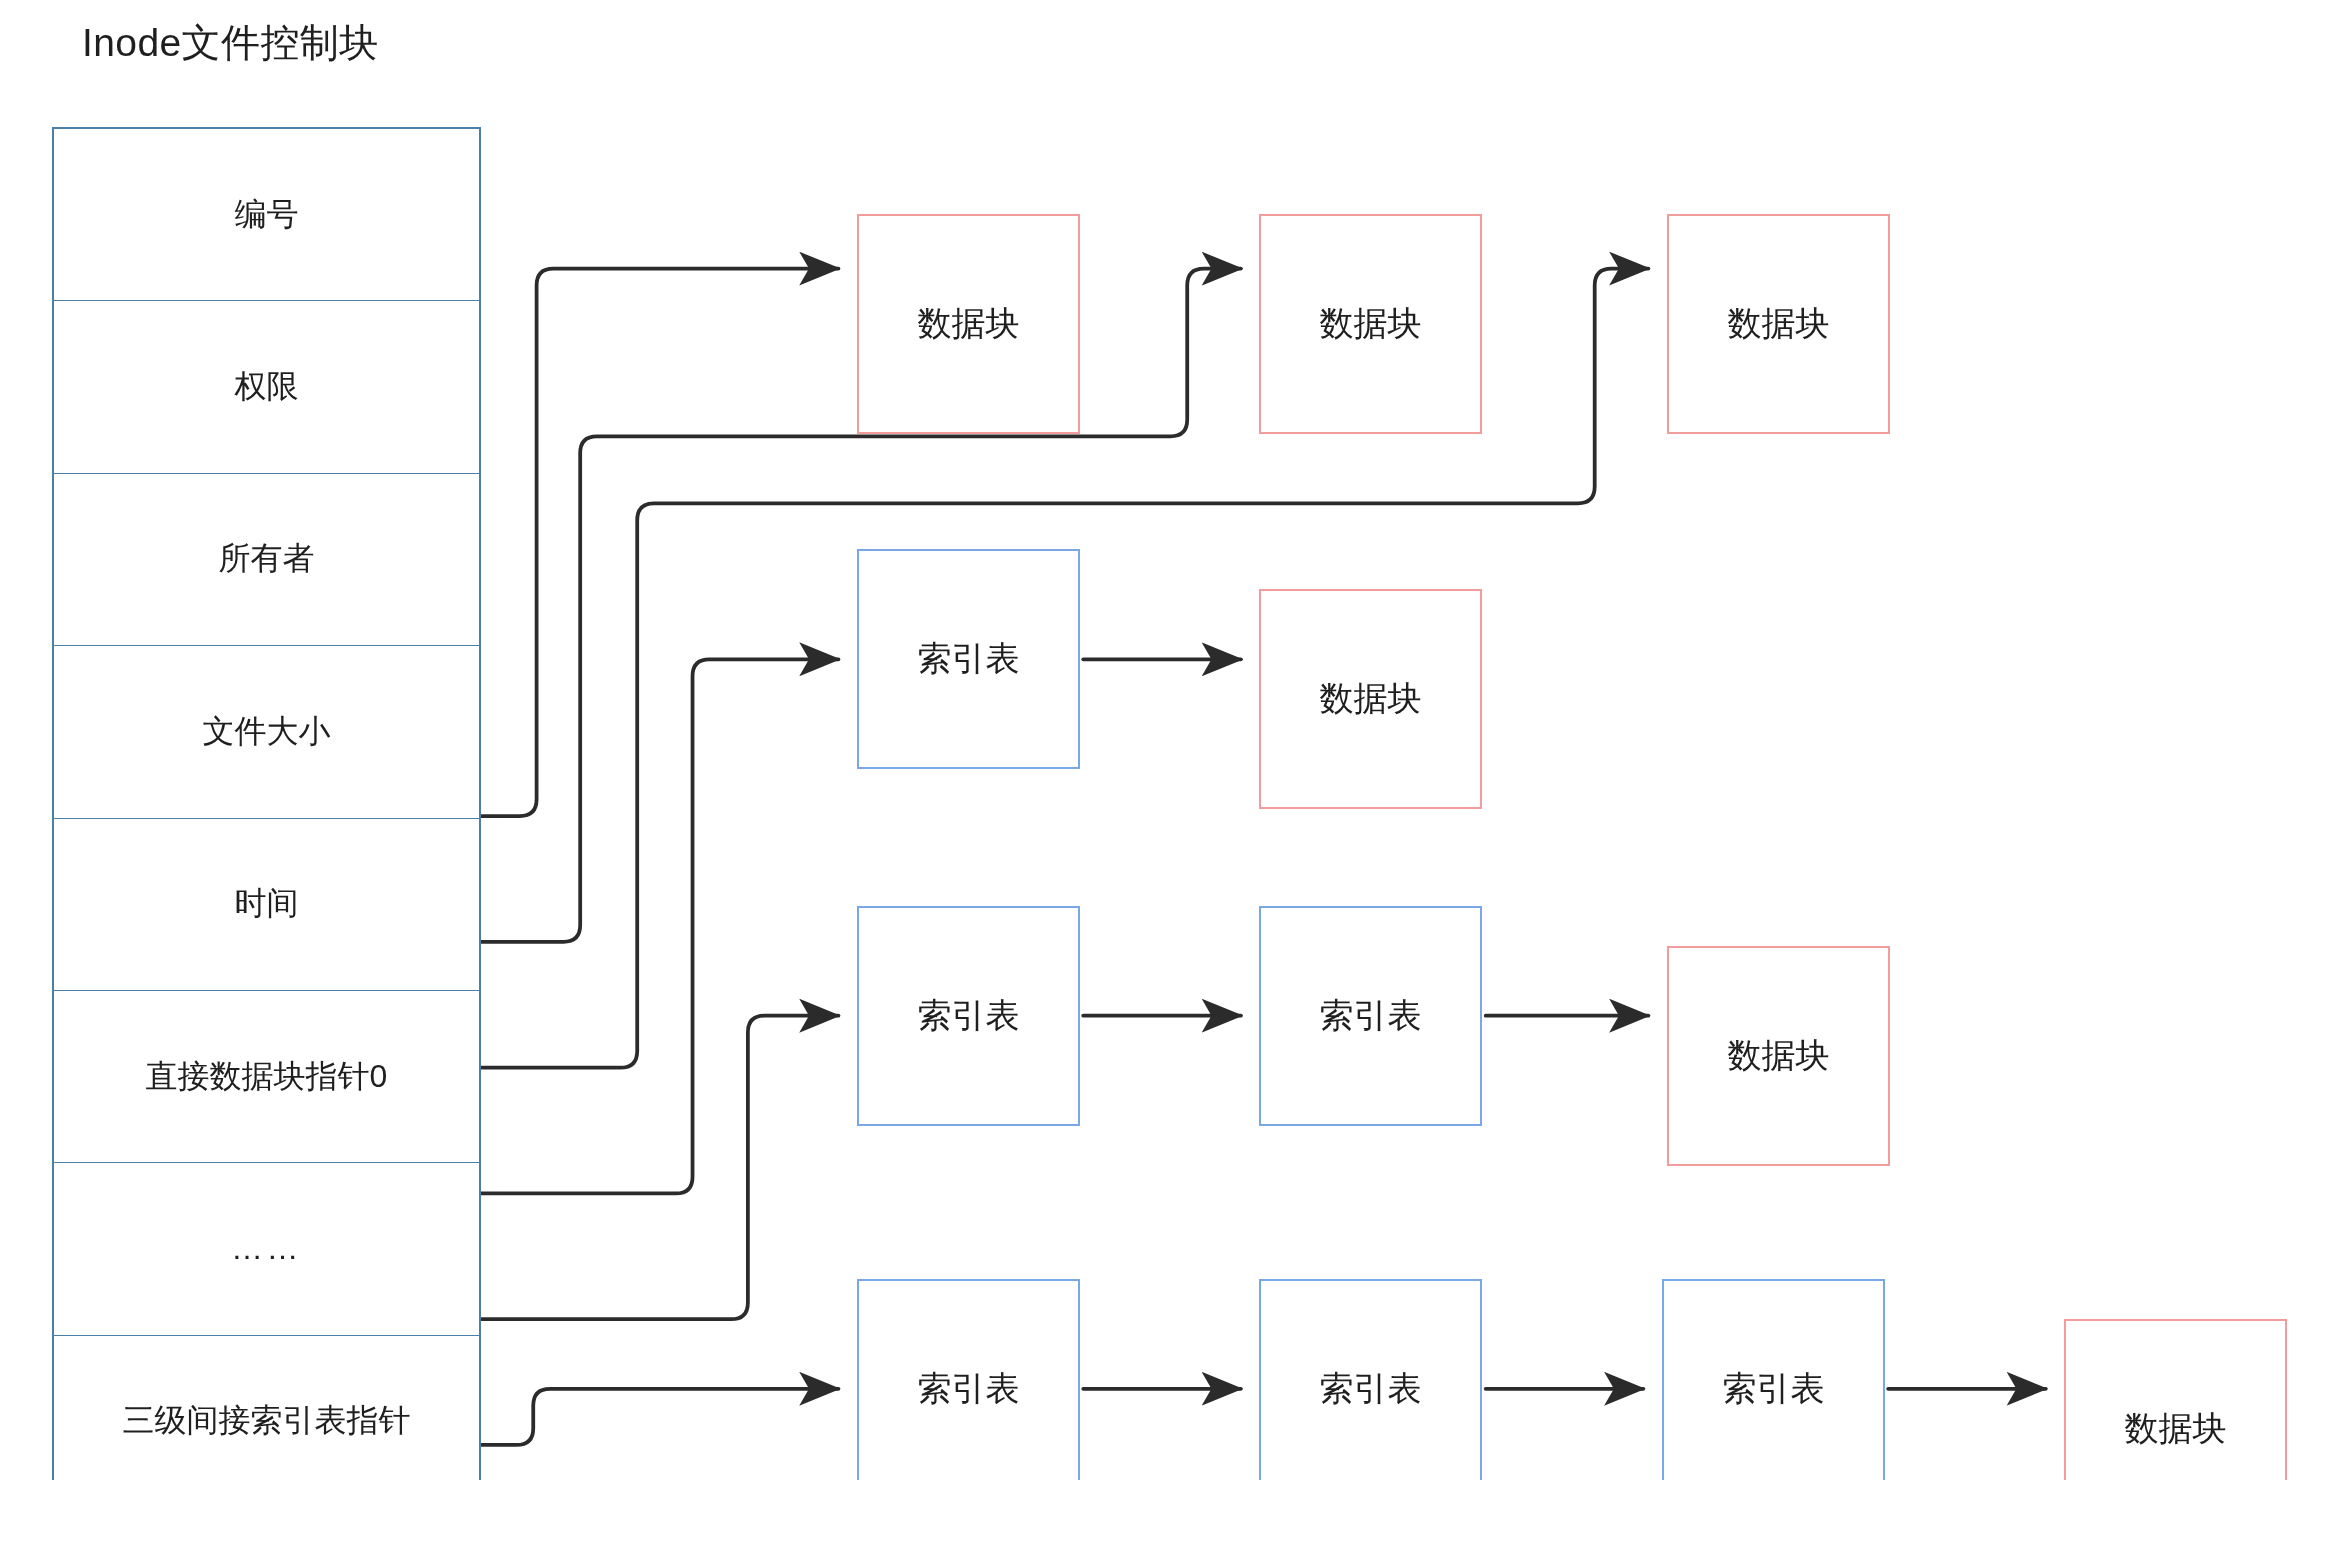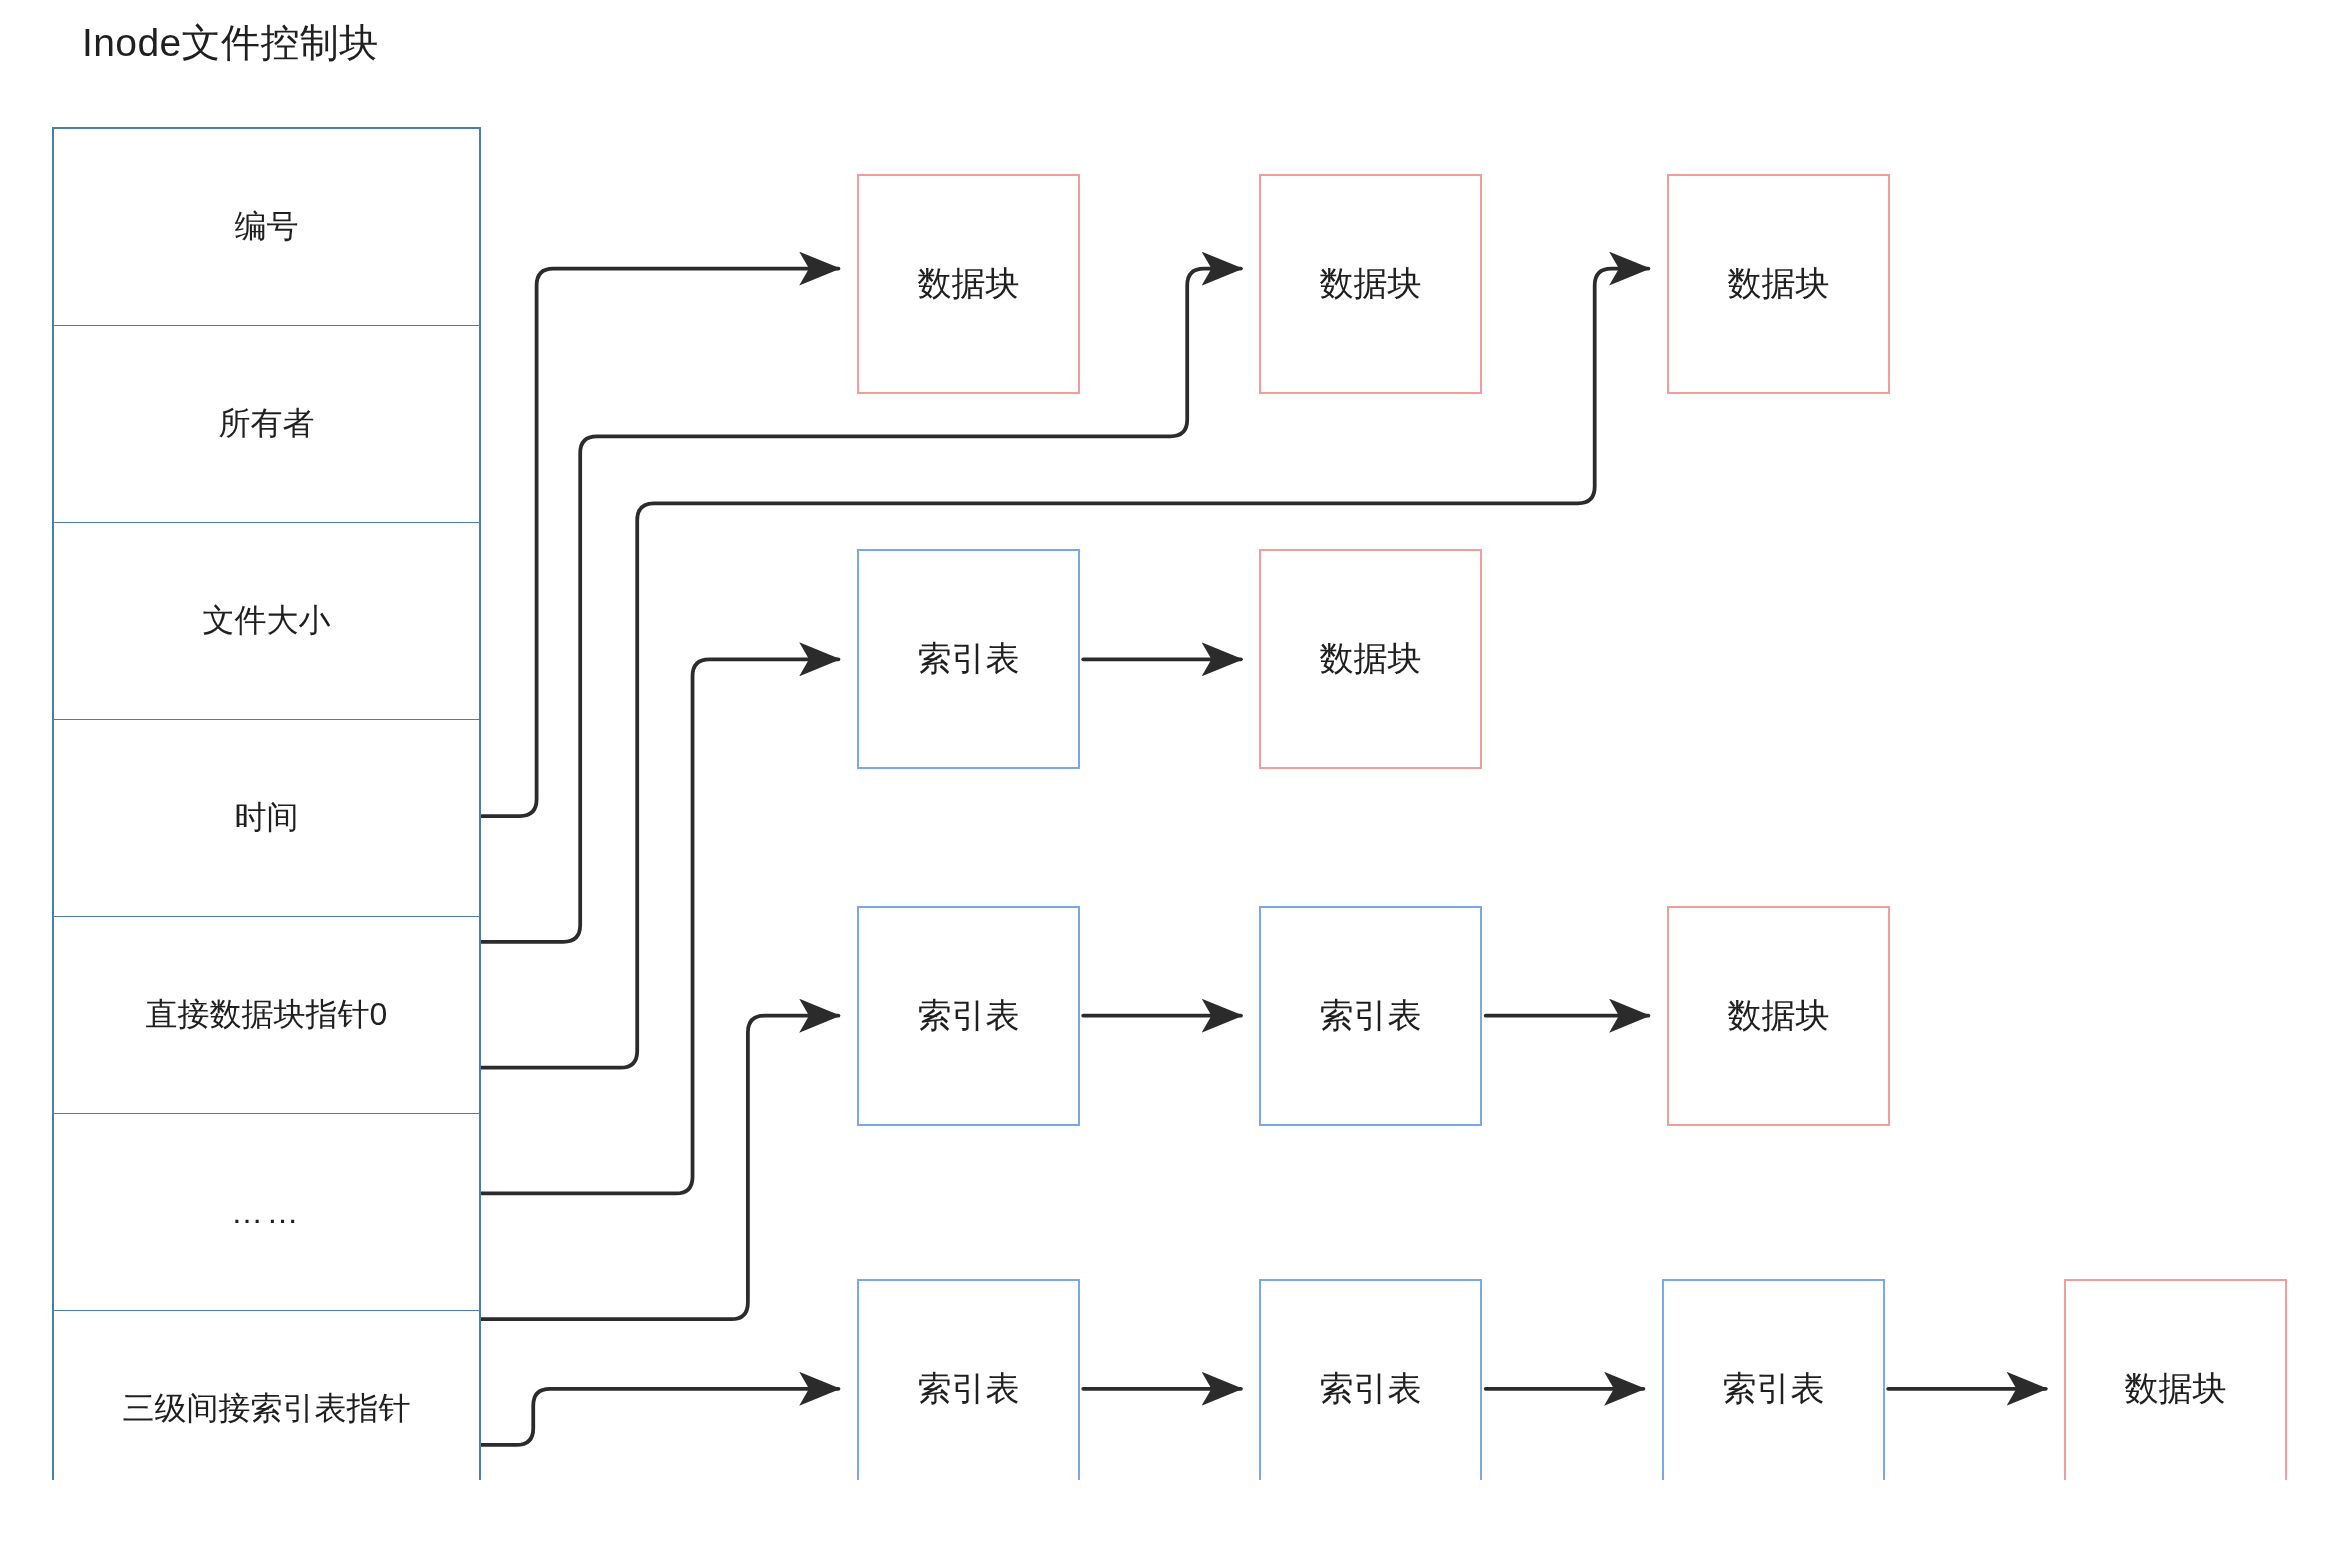--- a/index.html
+++ b/index.html
@@ -72,21 +72,21 @@
     box-sizing:border-box;
     background:#ffffff;
     display:flex;
     align-items:center;
     justify-content:center;
     font-size:34px;
     color:#1f1f1f;
     white-space:nowrap;
     z-index:3;
   }
-  .node-box.data{border:2.5px solid #f29c9c;}
+  .node-box.data{border:2.5px solid #f29c9c;margin-top:40px;}
   .node-box.index{border:2.5px solid #7aa7e8;}
 </style>
 </head>
 <body>
 
 <div id="stage">
 
   <svg id="wires" viewBox="0 0 2779 1867">
     <defs>
       <marker id="arrowhead" markerWidth="11" markerHeight="9" refX="10.4" refY="4.5" orient="auto" markerUnits="strokeWidth">
@@ -116,20 +116,21 @@
       <path d="M1292,1656 H 1480" marker-end="url(#arrowhead)"></path>
       <path d="M1772,1656 H 1960" marker-end="url(#arrowhead)"></path>
       <path d="M2252,1656 H 2440" marker-end="url(#arrowhead)"></path>
     </g>
   </svg>
 
   <div class="diagram-title">Inode文件控制块</div>
 
   <div class="inode-table">
     <div class="inode-row">编号</div>
+    <div class="inode-row">权限</div>
     <div class="inode-row">所有者</div>
     <div class="inode-row">文件大小</div>
     <div class="inode-row">时间</div>
     <div class="inode-row">直接数据块指针0</div>
     <div class="inode-row dots">……</div>
     <div class="inode-row">三级间接索引表指针</div>
   </div>
 
   <div class="node-box data" style="left:857px;top:174px;width:223px;height:220px;">数据块</div>
   <div class="node-box data" style="left:1259px;top:174px;width:223px;height:220px;">数据块</div>

